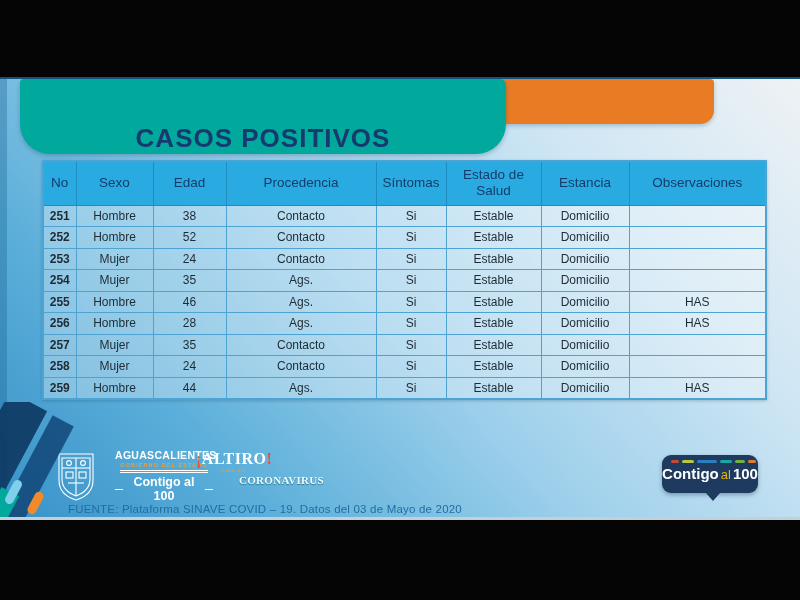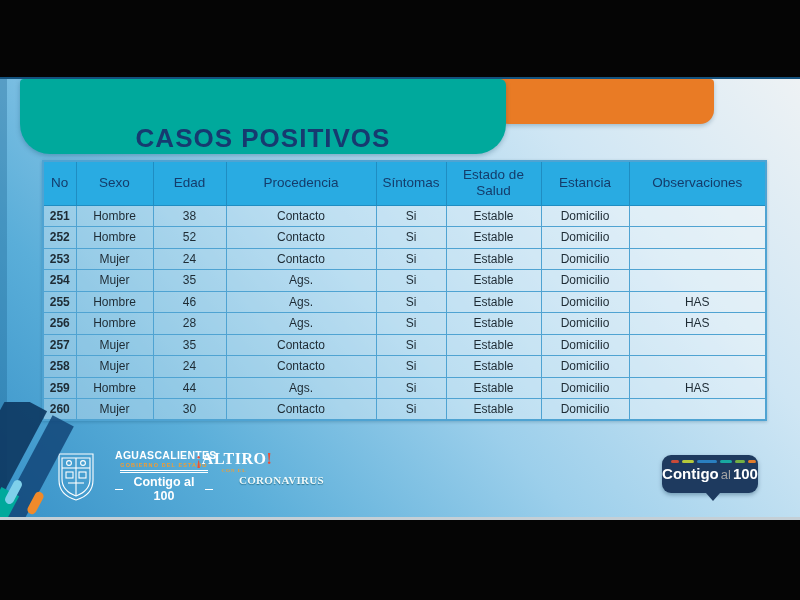--- a/index.html
+++ b/index.html
@@ -70,21 +70,21 @@
   .badge { position:absolute; left:662px; top:376px; width:96px; height:38px;
            background:#1E3A5F; border-radius:9px;
            box-shadow:0 2px 4px rgba(0,40,70,.35); }
   .badge::after { content:""; position:absolute; left:44px; top:100%;
                   border:7px solid transparent; border-top:8px solid #1E3A5F;
                   border-bottom-width:0; }
   .badge-dashes { display:flex; gap:3px; padding:5px 9px 2px; }
   .badge-dashes i { height:3px; border-radius:2px; flex:none; }
   .badge-text { text-align:center; color:#fff; font-weight:bold; font-size:15px;
                 line-height:17px; }
-  .badge-text .al { color:#a3a3a3; font-weight:400; font-size:13px; padding:0 2px; }
+  .badge-text .al { color:#eab308; font-weight:400; font-size:13px; padding:0 2px; }
 
   
   .fuente { position:absolute; left:68px; top:424px; font-size:11.5px;
             color:#1F6DA3; letter-spacing:.2px; }
 
   
   .corner { position:absolute; left:0; bottom:0; width:80px; height:115px;
             overflow:hidden; }
   .corner .shape { position:absolute; transform:rotate(28deg); }
   .s1 { left:-30px; bottom:-35px; width:42px; height:160px; background:#0E3A63;
@@ -217,30 +217,20 @@
           <tr>
             <td>259</td>
             <td>Hombre</td>
             <td>44</td>
             <td>Ags.</td>
             <td>Si</td>
             <td>Estable</td>
             <td>Domicilio</td>
             <td>HAS</td>
           </tr>
-          <tr>
-            <td>260</td>
-            <td>Mujer</td>
-            <td>30</td>
-            <td>Contacto</td>
-            <td>Si</td>
-            <td>Estable</td>
-            <td>Domicilio</td>
-            <td></td>
-          </tr>
         </tbody>
     </table>
 
     <div class="gov">
       <svg width="40" height="52" viewBox="0 0 40 52">
         <g fill="none" stroke="#ffffff" stroke-width="1.1">
           <path d="M3 4 H37 V30 C37 41 30 47 20 50 C10 47 3 41 3 30 Z"></path>
           <path d="M6 8 H34 V29 C34 38 28 43 20 46 C12 43 6 38 6 29 Z"></path>
           <line x1="6" y1="18" x2="34" y2="18"></line>
           <line x1="20" y1="8" x2="20" y2="46"></line>
@@ -270,20 +260,21 @@
           <i style="background: rgb(201, 74, 56); width: 8px;"></i>
           <i style="background: rgb(181, 201, 60); width: 12px;"></i>
           <i style="background: rgb(42, 127, 192); width: 20px;"></i>
           <i style="background: rgb(24, 168, 160); width: 12px;"></i>
           <i style="background: rgb(116, 176, 67); width: 10px;"></i>
           <i style="background: rgb(224, 123, 42); width: 8px;"></i>
         </div>
       <div class="badge-text"><span>Contigo</span><span class="al">al</span><span>100</span></div>
     </div>
 
+    <div class="fuente">FUENTE: Plataforma SINAVE COVID – 19. Datos del 03 de Mayo de 2020</div>
 
     <div class="corner">
       <div class="shape s1"></div>
       <div class="shape s2"></div>
       <div class="shape teal-wedge"></div>
       <div class="shape pill-light"></div>
       <div class="shape pill-orange"></div>
     </div>
   </div>
 </div>

